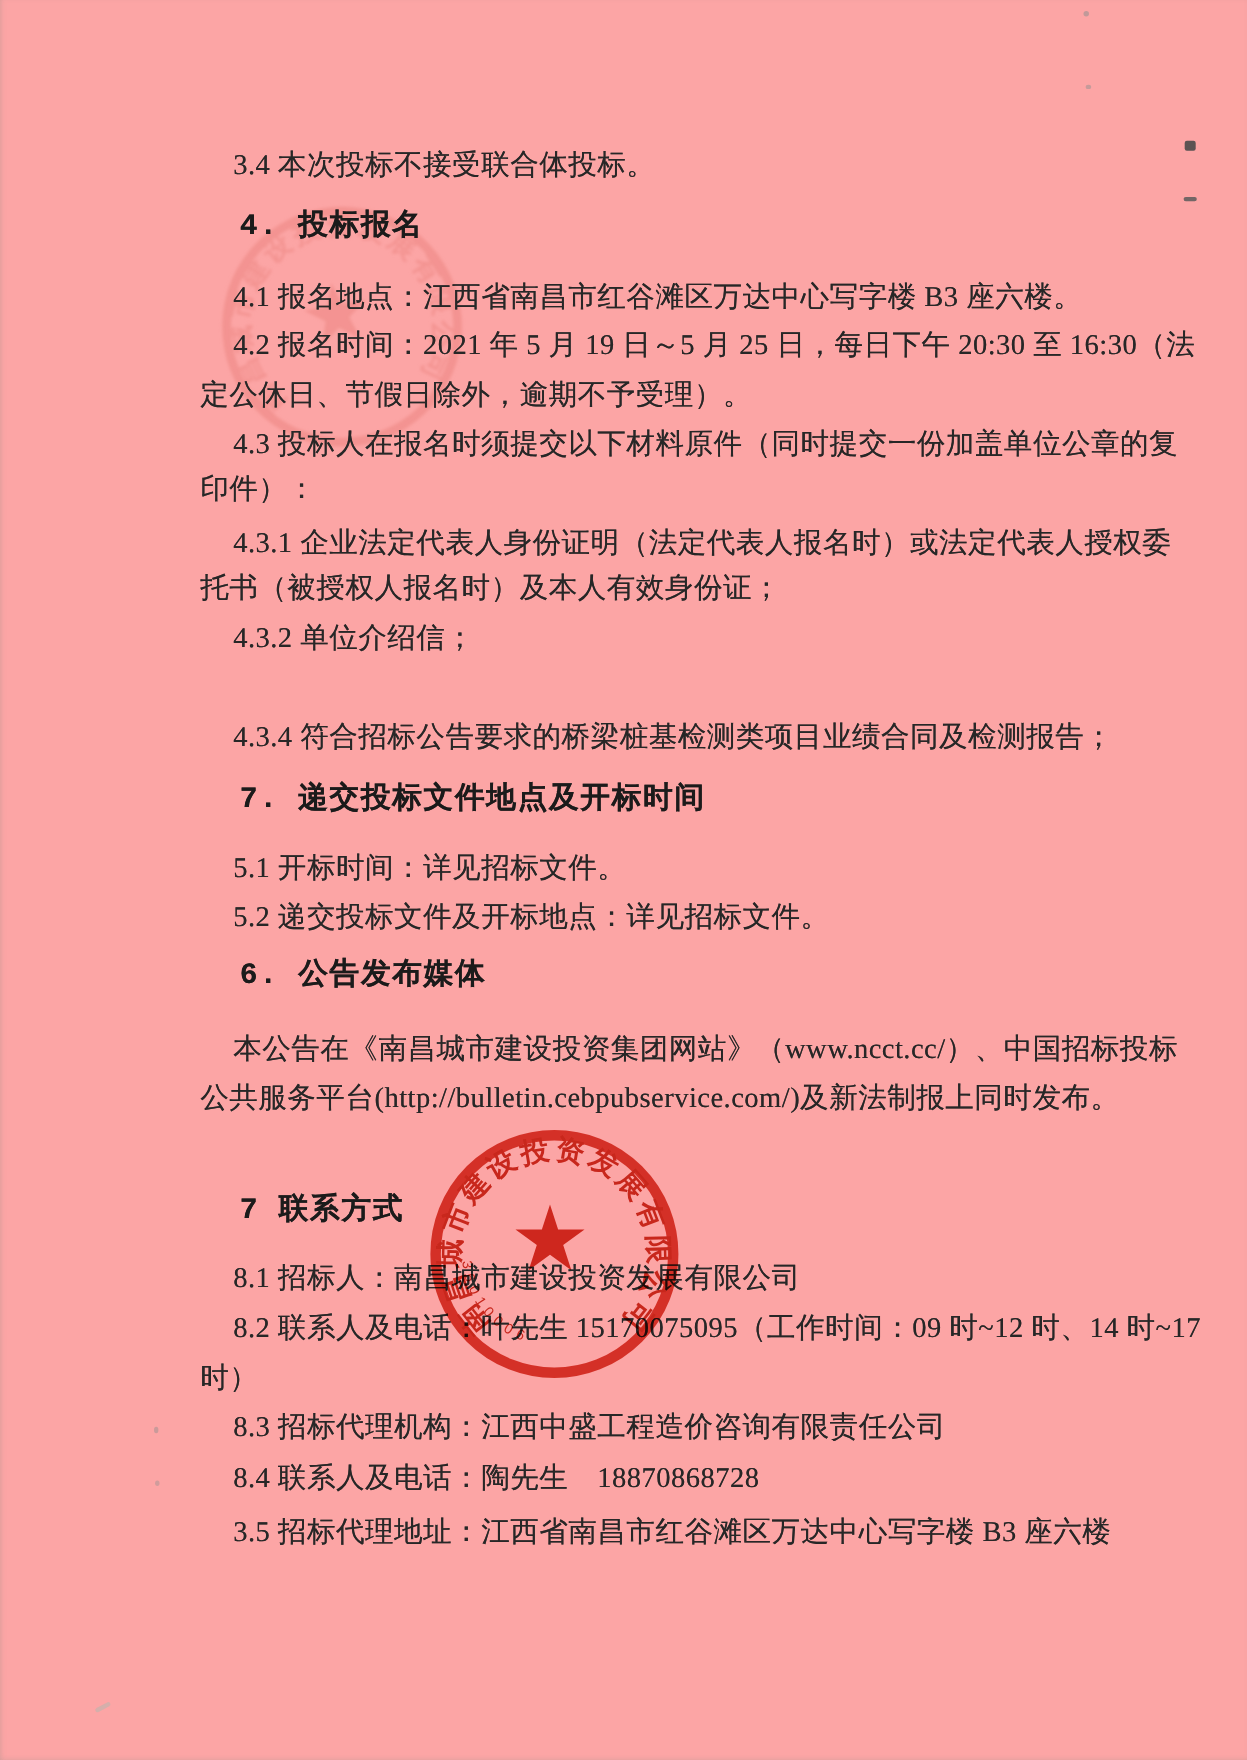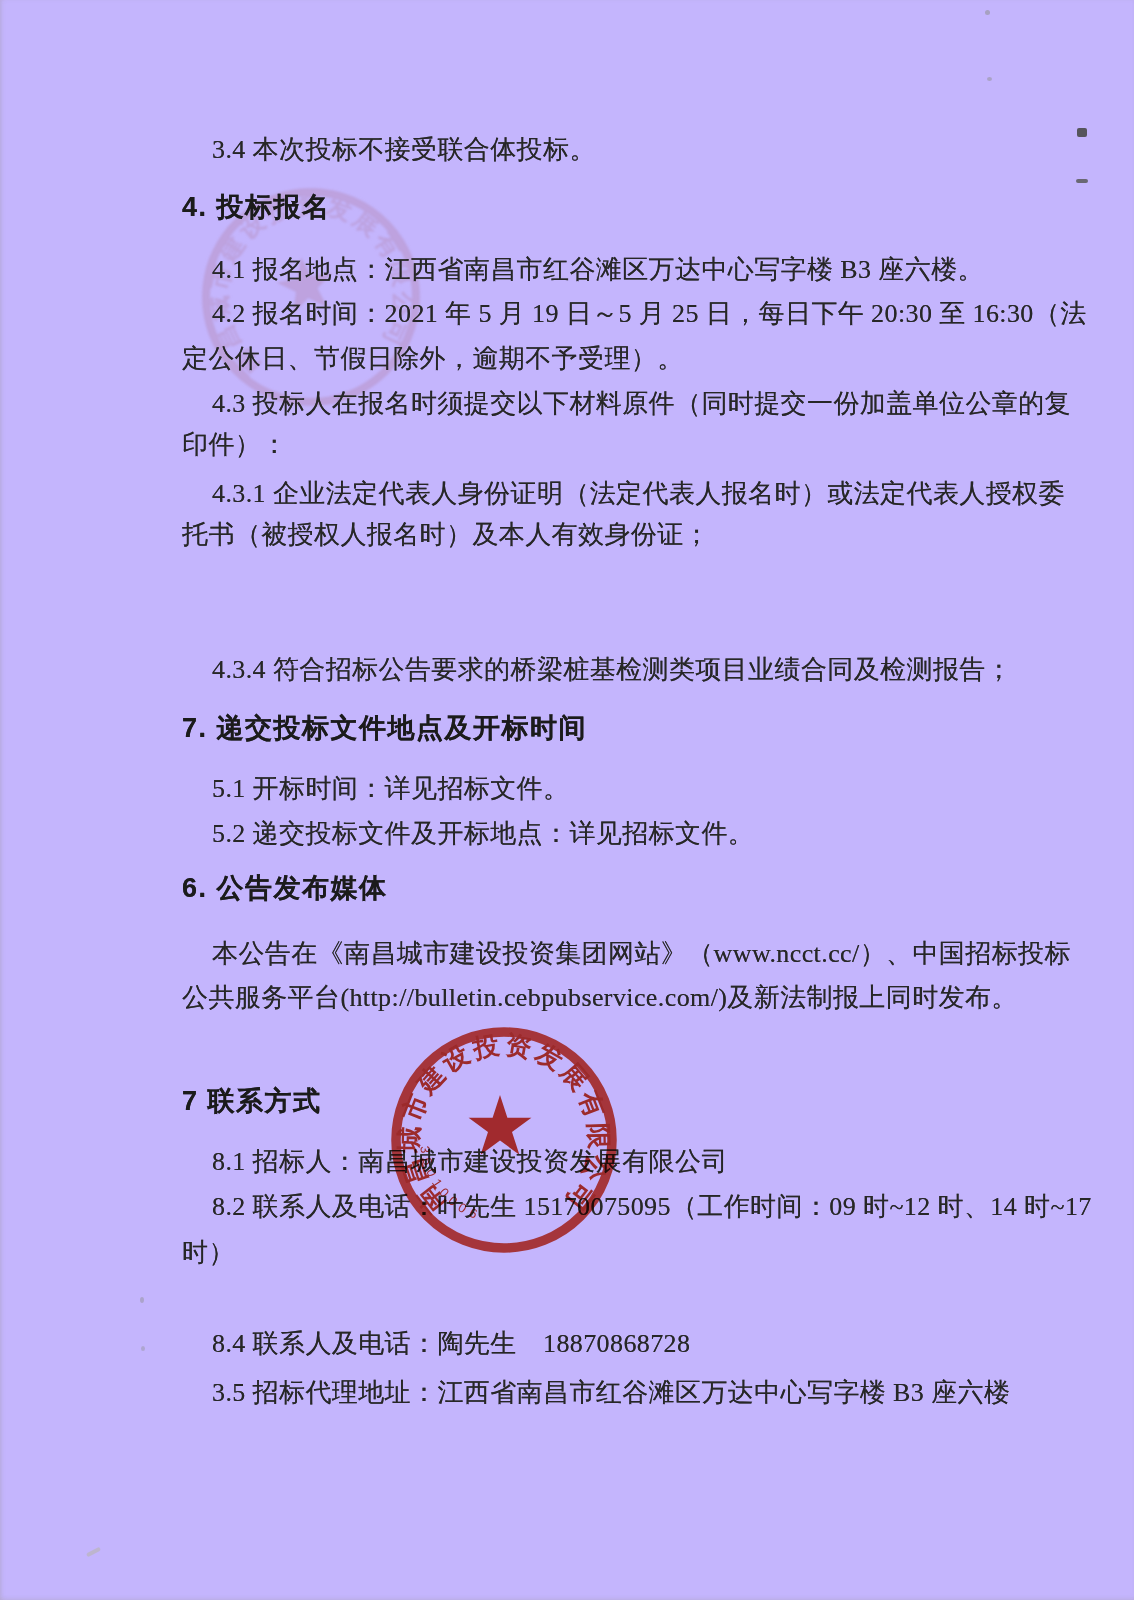--- a/index.html
+++ b/index.html
@@ -1,33 +1,34 @@
 <!DOCTYPE html>
 <html><head>
 <meta charset="utf-8">
 <style>
   html,body{margin:0;padding:0;background:#ffffff;}
   .page{
     position:relative;width:1134px;height:1600px;overflow:hidden;
-    background:#c4b5fd;
+    background:#fca5a5;
     box-shadow:inset 3px 0 5px -2px rgba(150,145,135,.28), inset 0 -3px 5px -2px rgba(160,155,145,.22);
     font-family:"Liberation Serif","DejaVu Serif",serif;
     color:#272727;
   }
   .ln{
     position:absolute;left:182px;width:818px;
     font-size:26px;line-height:33px;letter-spacing:.4px;
     white-space:nowrap;
     text-shadow:0 0 .5px rgba(45,45,45,.75);
   }
   .ln.item{padding-left:30px;}
   .ln.heading{
-    font-family:Liberation Sans, sans-serif;
+    font-family:Liberation Mono, monospace;
     font-weight:700;font-size:27px;letter-spacing:1.5px;color:#1b1b1b;
     text-shadow:0 0 .6px rgba(20,20,20,.8);
+    margin-left:36px;
   }
   .seal{
     position:absolute;left:387px;top:1023px;width:234px;height:234px;
     mix-blend-mode:multiply;opacity:.95;
   }
   .ghost{
     position:absolute;left:197px;top:183px;width:228px;height:228px;
     opacity:.16;filter:blur(1.3px);transform:rotate(-10deg);
     mix-blend-mode:multiply;
   }
@@ -53,31 +54,33 @@
 
   <div class="ln item" style="top:133px">3.4 本次投标不接受联合体投标。</div>
   <div class="ln heading" style="top:191px">4. 投标报名</div>
   <div class="ln item" style="top:253px">4.1 报名地点：江西省南昌市红谷滩区万达中心写字楼 B3 座六楼。</div>
   <div class="ln item" style="top:297px">4.2 报名时间：2021 年 5 月 19 日～5 月 25 日，每日下午 20:30 至 16:30（法</div>
   <div class="ln" style="top:342px">定公休日、节假日除外，逾期不予受理）。</div>
   <div class="ln item" style="top:387px">4.3 投标人在报名时须提交以下材料原件（同时提交一份加盖单位公章的复</div>
   <div class="ln" style="top:428px">印件）：</div>
   <div class="ln item" style="top:477px">4.3.1 企业法定代表人身份证明（法定代表人报名时）或法定代表人授权委</div>
   <div class="ln" style="top:518px">托书（被授权人报名时）及本人有效身份证；</div>
+  <div class="ln item" style="top:563px">4.3.2 单位介绍信；</div>
   <div class="ln item" style="top:653px">4.3.4 符合招标公告要求的桥梁桩基检测类项目业绩合同及检测报告；</div>
   <div class="ln heading" style="top:712px">7. 递交投标文件地点及开标时间</div>
   <div class="ln item" style="top:772px">5.1 开标时间：详见招标文件。</div>
   <div class="ln item" style="top:817px">5.2 递交投标文件及开标地点：详见招标文件。</div>
   <div class="ln heading" style="top:872px">6. 公告发布媒体</div>
   <div class="ln item" style="top:937px">本公告在《南昌城市建设投资集团网站》（www.ncct.cc/）、中国招标投标</div>
   <div class="ln" style="top:981px">公共服务平台(http://bulletin.cebpubservice.com/)及新法制报上同时发布。</div>
   <div class="ln heading" style="top:1085px">7 联系方式</div>
   <div class="ln item" style="top:1145px">8.1 招标人：南昌城市建设投资发展有限公司</div>
   <div class="ln item" style="top:1190px">8.2 联系人及电话：叶先生 15170075095（工作时间：09 时~12 时、14 时~17</div>
   <div class="ln" style="top:1236px">时）</div>
+  <div class="ln item" style="top:1280px">8.3 招标代理机构：江西中盛工程造价咨询有限责任公司</div>
   <div class="ln item" style="top:1327px">8.4 联系人及电话：陶先生　18870868728</div>
   <div class="ln item" style="top:1376px">3.5 招标代理地址：江西省南昌市红谷滩区万达中心写字楼 B3 座六楼</div>
 
   <svg class="seal" viewBox="0 0 234 234">
     <defs>
       <path id="sealArc" d="M 61.7 182.9 A 86 86 0 1 1 172.3 182.9" fill="none"></path>
     </defs>
     <circle cx="117" cy="117" r="108" fill="none" stroke="#d23120" stroke-width="9.5" opacity=".93"></circle>
     <text class="seal-arc-text" font-size="26" fill="#c8301f" letter-spacing="3.5">
       <textPath href="#sealArc" startOffset="50%" text-anchor="middle">南昌城市建设投资发展有限公司</textPath>

